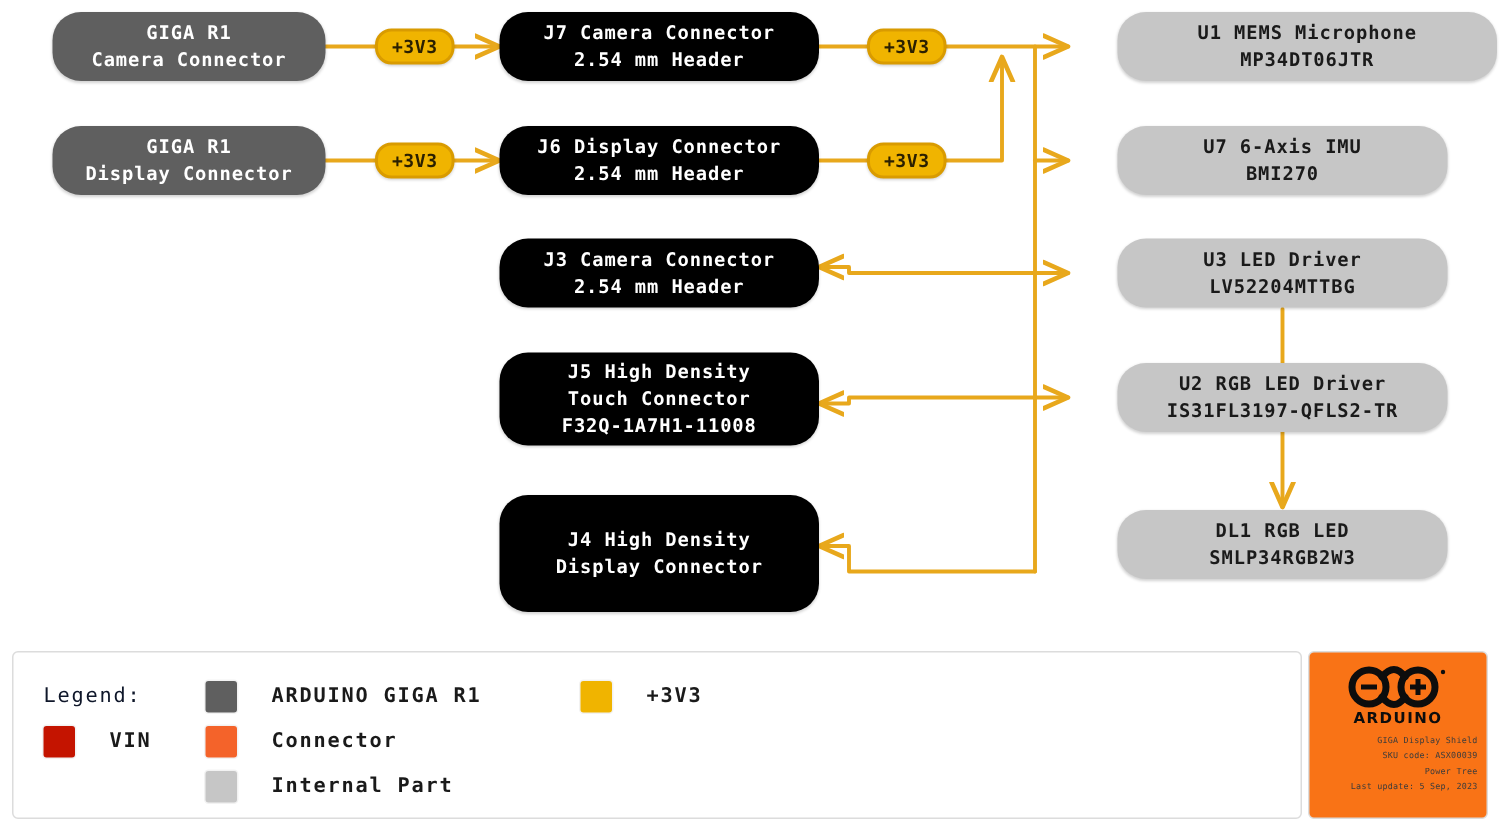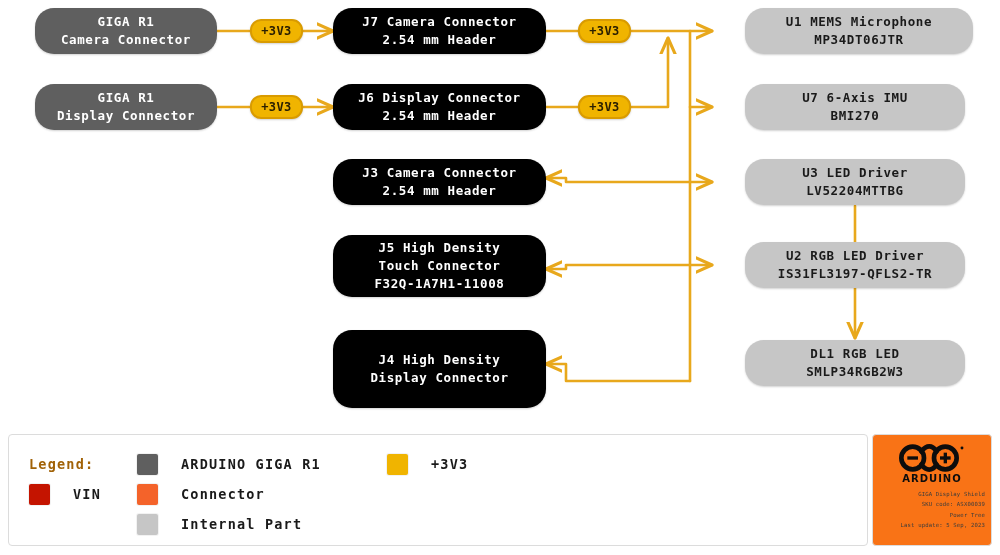--- a/index.html
+++ b/index.html
@@ -37,21 +37,21 @@
   #legendbar{
     position:absolute;left:8px;top:434px;width:860px;height:112px;
     box-sizing:border-box;border:1px solid #dcdcdc;border-radius:4px;
     background:#ffffff;
   }
   #legendgrid{
     position:absolute;left:20px;top:14px;
     display:grid;grid-template-columns:108px 250px 240px;
     grid-auto-rows:30px;align-items:center;
   }
-  .lg-title{font-size:13.5px;font-weight:700;color:#a16207;letter-spacing:1.2px;}
+  .lg-title{font-size:13.5px;font-weight:400;color:#0f172a;letter-spacing:1.2px;}
   .lg-item{display:flex;align-items:center;gap:23px;}
   .sw{width:21px;height:21px;border-radius:2px;flex:none;box-shadow:0 0 0 1px rgba(0,0,0,0.05);}
   .lg-label{font-size:13.5px;font-weight:700;color:#1a1a1a;letter-spacing:1.2px;white-space:nowrap;}
 
   
   #brandbar{
     position:absolute;left:872px;top:434px;width:120px;height:112px;
     box-sizing:border-box;border:1px solid #dcdcdc;border-radius:4px;
     background:#f97316;
   }
@@ -135,21 +135,21 @@
   <div class="node conn" style="left:333px;top:235px;width:213px;height:62px;">
     <span class="ln">J5 High Density</span>
     <span class="ln">Touch Connector</span>
     <span class="ln">F32Q-1A7H1-11008</span>
   </div>
   <div class="node conn" style="left:333px;top:330px;width:213px;height:78px;">
     <span class="ln">J4 High Density</span>
     <span class="ln">Display Connector</span>
   </div>
 
-  <div class="node part" style="left:745px;top:8px;width:228px;height:46px;">
+  <div class="node part" style="left:745px;top:8px;width:253px;height:46px;">
     <span class="ln">U1 MEMS Microphone</span>
     <span class="ln">MP34DT06JTR</span>
   </div>
   <div class="node part" style="left:745px;top:84px;width:220px;height:46px;">
     <span class="ln">U7 6-Axis IMU</span>
     <span class="ln">BMI270</span>
   </div>
   <div class="node part" style="left:745px;top:159px;width:220px;height:46px;">
     <span class="ln">U3 LED Driver</span>
     <span class="ln">LV52204MTTBG</span>

